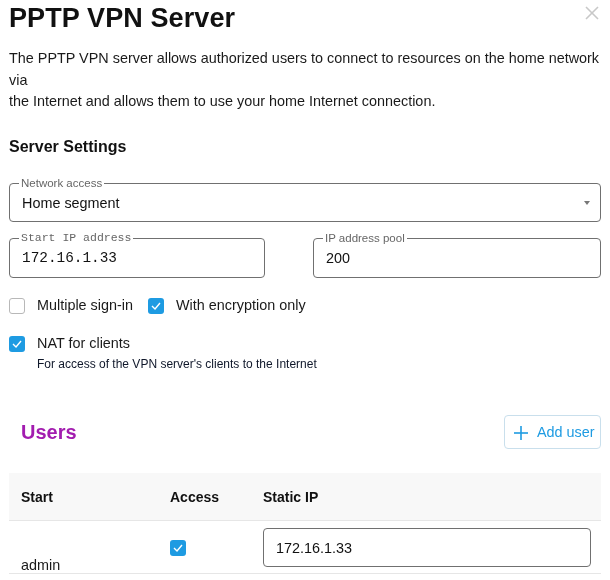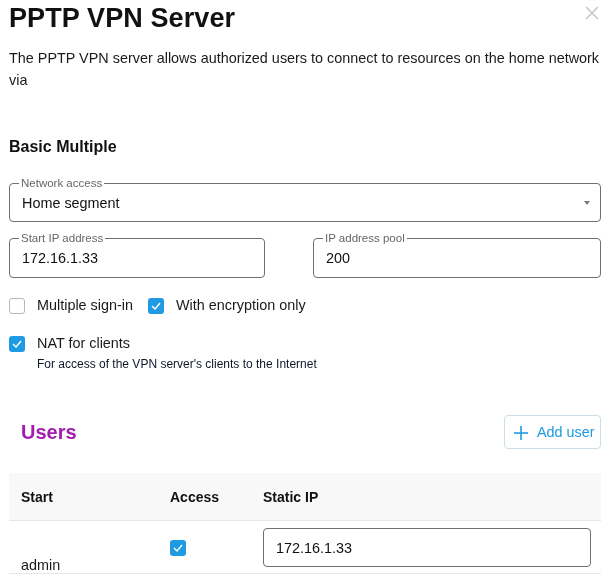--- a/index.html
+++ b/index.html
@@ -46,31 +46,32 @@
 <div class="title">PPTP VPN Server</div>
 <div class="close">
   <svg width="18" height="18" viewBox="0 0 18 18">
     <line x1="3" y1="3" x2="15" y2="15" stroke="#c8c8c8" stroke-width="1.6"></line>
     <line x1="15" y1="3" x2="3" y2="15" stroke="#c8c8c8" stroke-width="1.6"></line>
   </svg>
 </div>
 
 <div class="desc">
   <div>The PPTP VPN server allows authorized users to connect to resources on the home network via</div>
+  <div>the Internet and allows them to use your home Internet connection.</div>
 </div>
 
-<div class="h-basic">Basic Multiple</div>
+<div class="h-basic">Server Settings</div>
 
 <div class="field" style="left:9px; top:183px; width:592px; height:39px;">
   <span class="legend">Network access</span>
   <span class="value">Home segment</span>
   <span class="caret"></span>
 </div>
 
-<div class="field" style="left:9px; top:238px; width:256px; height:40px;">
+<div class="field" style="left:9px; top:238px; width:256px; height:40px;font-family:Liberation Mono, monospace;">
   <span class="legend">Start IP address</span>
   <span class="value">172.16.1.33</span>
 </div>
 
 <div class="field" style="left:313px; top:238px; width:288px; height:40px;">
   <span class="legend">IP address pool</span>
   <span class="value">200</span>
 </div>
 
 <div class="cb off" style="left:9px; top:298px;"></div>

